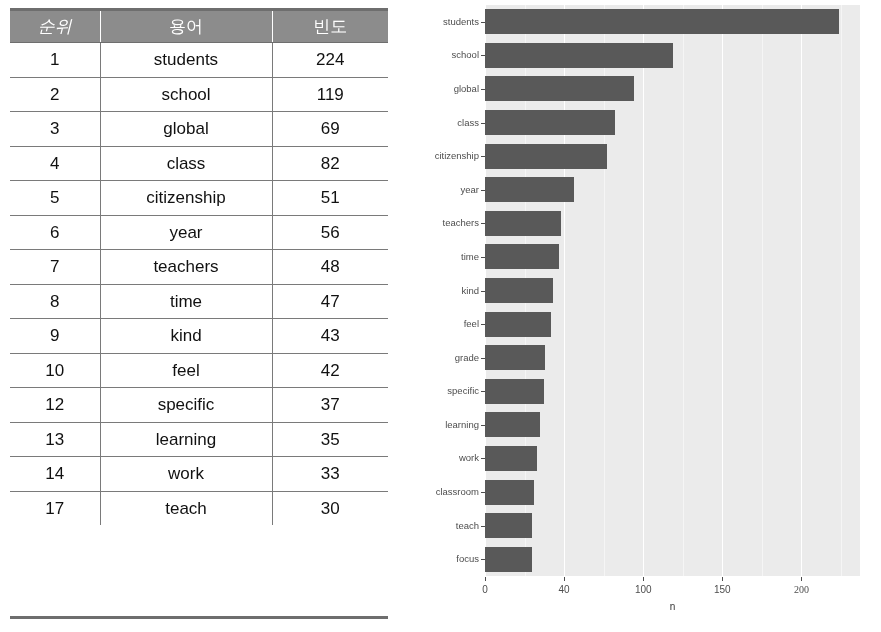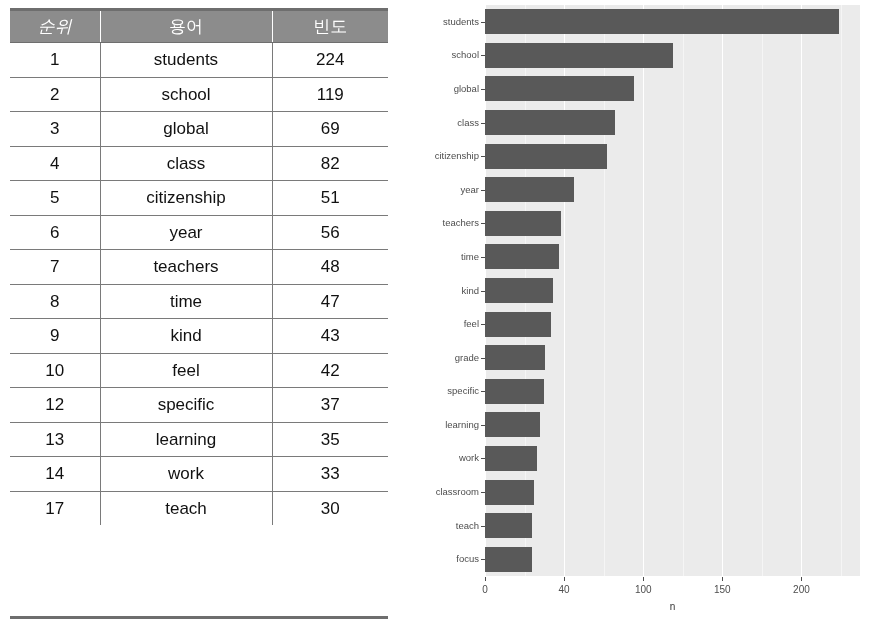--- a/index.html
+++ b/index.html
@@ -321,18 +321,18 @@
     <div id="xaxis">
         <div class="xtick-mark" style="left: 65px; top: 577px;"></div>
         <div class="xtick-label" style="left: 65px; top: 584px;">0</div>
         <div class="xtick-mark" style="left: 144.114px; top: 577px;"></div>
         <div class="xtick-label" style="left: 144.114px; top: 584px;">40</div>
         <div class="xtick-mark" style="left: 223.228px; top: 577px;"></div>
         <div class="xtick-label" style="left: 223.228px; top: 584px;">100</div>
         <div class="xtick-mark" style="left: 302.342px; top: 577px;"></div>
         <div class="xtick-label" style="left: 302.342px; top: 584px;">150</div>
         <div class="xtick-mark" style="left: 381.456px; top: 577px;"></div>
-        <div class="xtick-label" style="left: 381.456px; top: 584px;">200</div>
+        <div class="xtick-label" style="left: 381.456px; top: 584px; font-family: Liberation Serif, serif;">200</div>
       </div>
     <div id="xaxis-title">n</div>
   </div>
 
 </div>
 
 </body></html>

